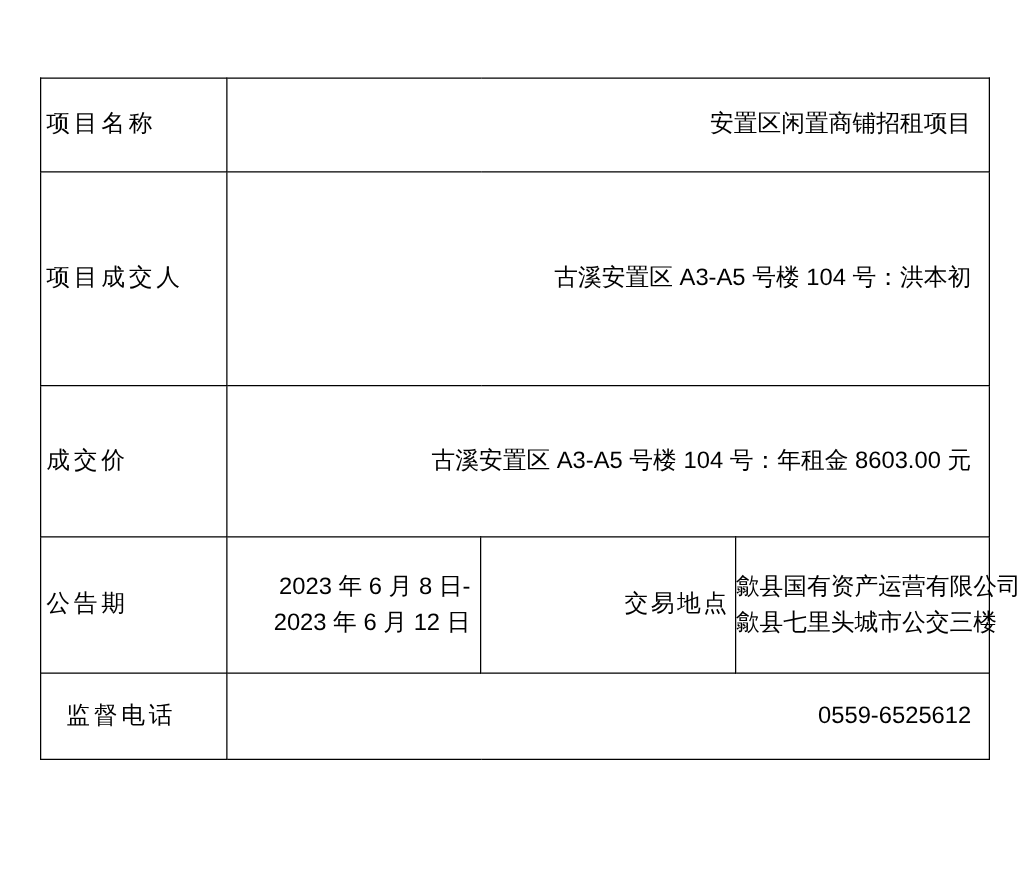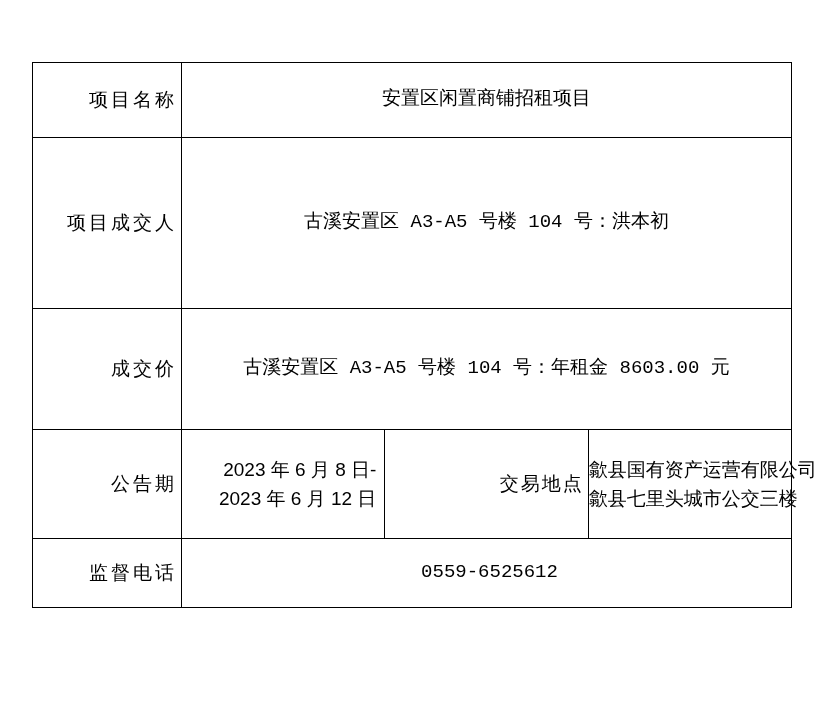--- a/index.html
+++ b/index.html
@@ -41,29 +41,29 @@
     table-layout: fixed;
   }
   table.notice td {
     border: 1px solid #000000;
     font-size: 19px;
     vertical-align: middle;
     line-height: 1.55;
   }
   td.label {
     width: 140px;
-    text-align: right;
+    text-align: left;
     letter-spacing: 3px;
     padding: 6px 4px;
     font-family: "Liberation Sans", "DejaVu Sans", sans-serif;
   }
   td.value {
     padding: 6px 14px;
-    text-align: center;
-    font-family: Liberation Mono, monospace;
+    text-align: right;
+    font-family: Liberation Sans, sans-serif;
   }
   .row-name td { height: 62px; }
   .row-buyer td { height: 158px; }
   .row-price td { height: 108px; margin-left: 35px; }
   .row-period td { height: 96px; }
   .row-phone td { height: 56px; padding-left: 20px; }
 
   td.period-dates {
     width: 200px;
     text-align: right;

